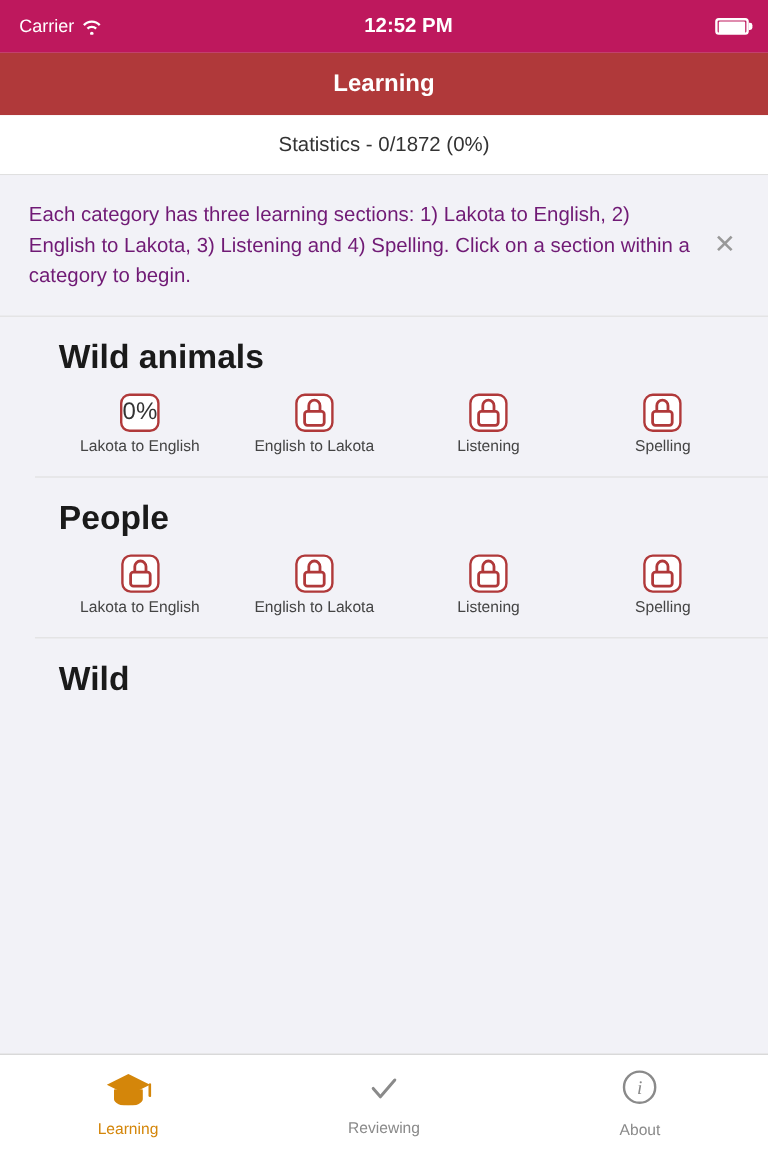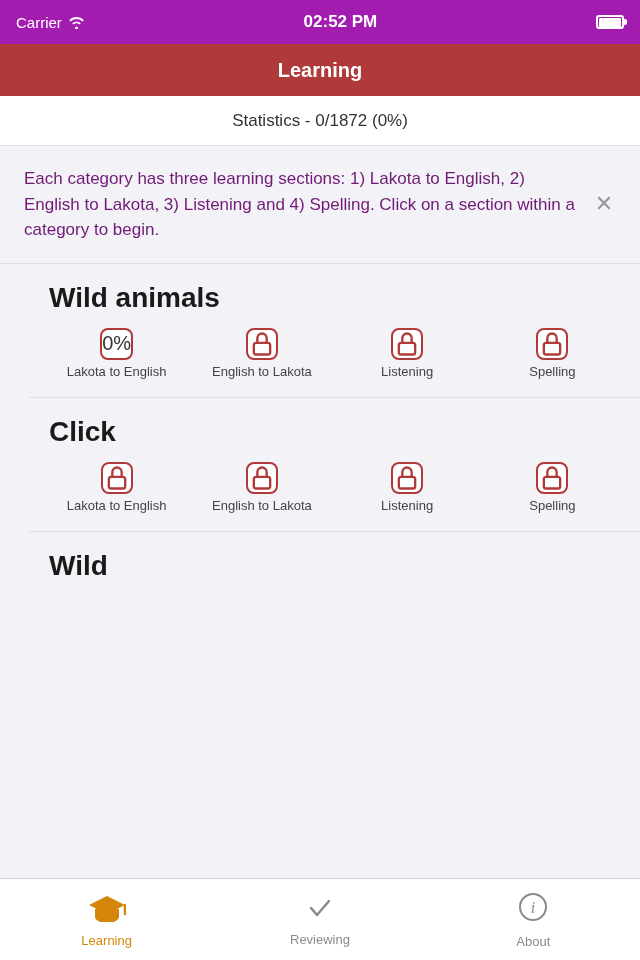--- a/index.html
+++ b/index.html
@@ -9,21 +9,21 @@
       height: 960px;
       font-family: -apple-system, 'Helvetica Neue', Arial, sans-serif;
       background: #f2f2f7;
       overflow: hidden;
       position: relative;
     }
 
     
     .status-bar {
       height: 44px;
-      background: #a21caf;
+      background: #be185d;
       display: flex;
       align-items: center;
       justify-content: space-between;
       padding: 0 16px;
       color: white;
       font-size: 15px;
       font-weight: 500;
     }
     .status-bar .carrier { font-size: 15px; font-weight: 500; }
     .status-bar .time { font-size: 17px; font-weight: 600; }
@@ -149,21 +149,21 @@
 
 <div class="status-bar">
   <div style="display:flex;align-items:center;gap:6px;">
     <span class="carrier">Carrier</span>
     <svg width="17" height="13" viewBox="0 0 17 13" fill="white">
       <path d="M8.5 10.5a1.5 1.5 0 1 1 0 3 1.5 1.5 0 0 1 0-3z"></path>
       <path d="M4.2 7.2a6 6 0 0 1 8.6 0l-1.4 1.4a4 4 0 0 0-5.8 0L4.2 7.2z"></path>
       <path d="M1.2 4.2a10 10 0 0 1 14.6 0l-1.4 1.4a8 8 0 0 0-11.8 0L1.2 4.2z"></path>
     </svg>
   </div>
-  <span class="time">02:52 PM</span>
+  <span class="time">12:52 PM</span>
   <div class="battery-area">
     <div class="battery-icon">
       <div class="battery-fill"></div>
     </div>
   </div>
 </div>
 
 <div class="header">
   <span class="header-title">Learning</span>
 </div>
@@ -219,21 +219,21 @@
         </div>
         <div class="card-label">Spelling</div>
       </div>
 
     </div>
   </div>
 
   <div class="section-divider"></div>
 
   <div class="category-section">
-    <div class="category-title">Click</div>
+    <div class="category-title">People</div>
     <div class="cards-row">
 
       <div style="display:flex;flex-direction:column;align-items:center;flex:1;">
         <div class="card">
           <svg class="lock-svg" viewBox="0 0 24 24" fill="none" stroke="#b0393a" stroke-width="2">
             <rect x="5" y="11" width="14" height="10" rx="2" ry="2" fill="none"></rect>
             <path d="M8 11V7a4 4 0 0 1 8 0v4"></path>
           </svg>
         </div>
         <div class="card-label">Lakota to English</div>

